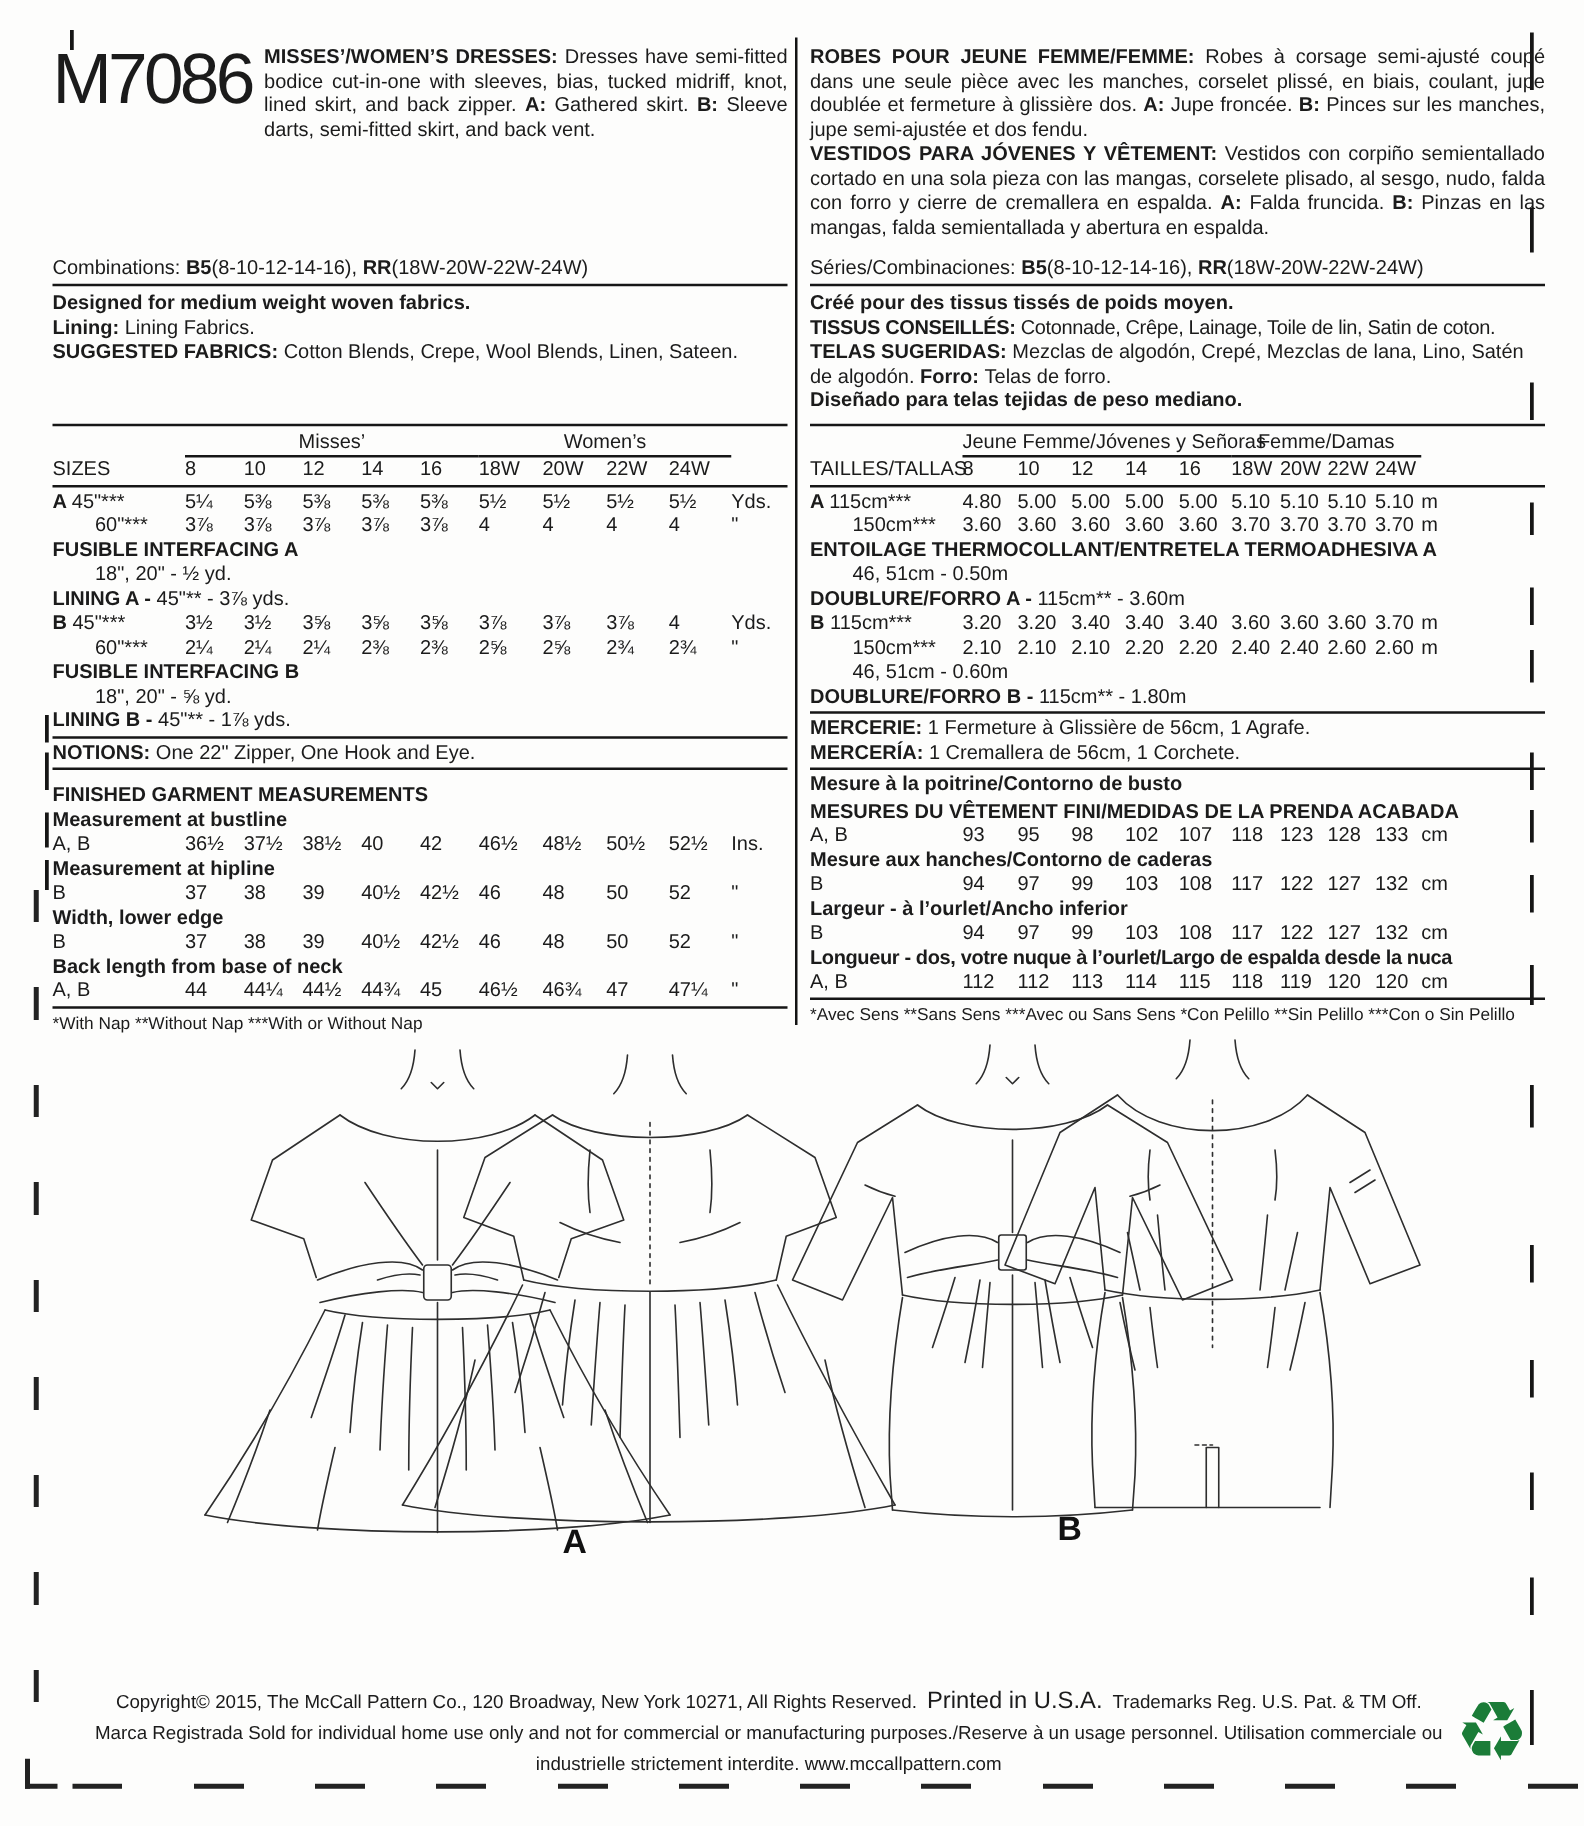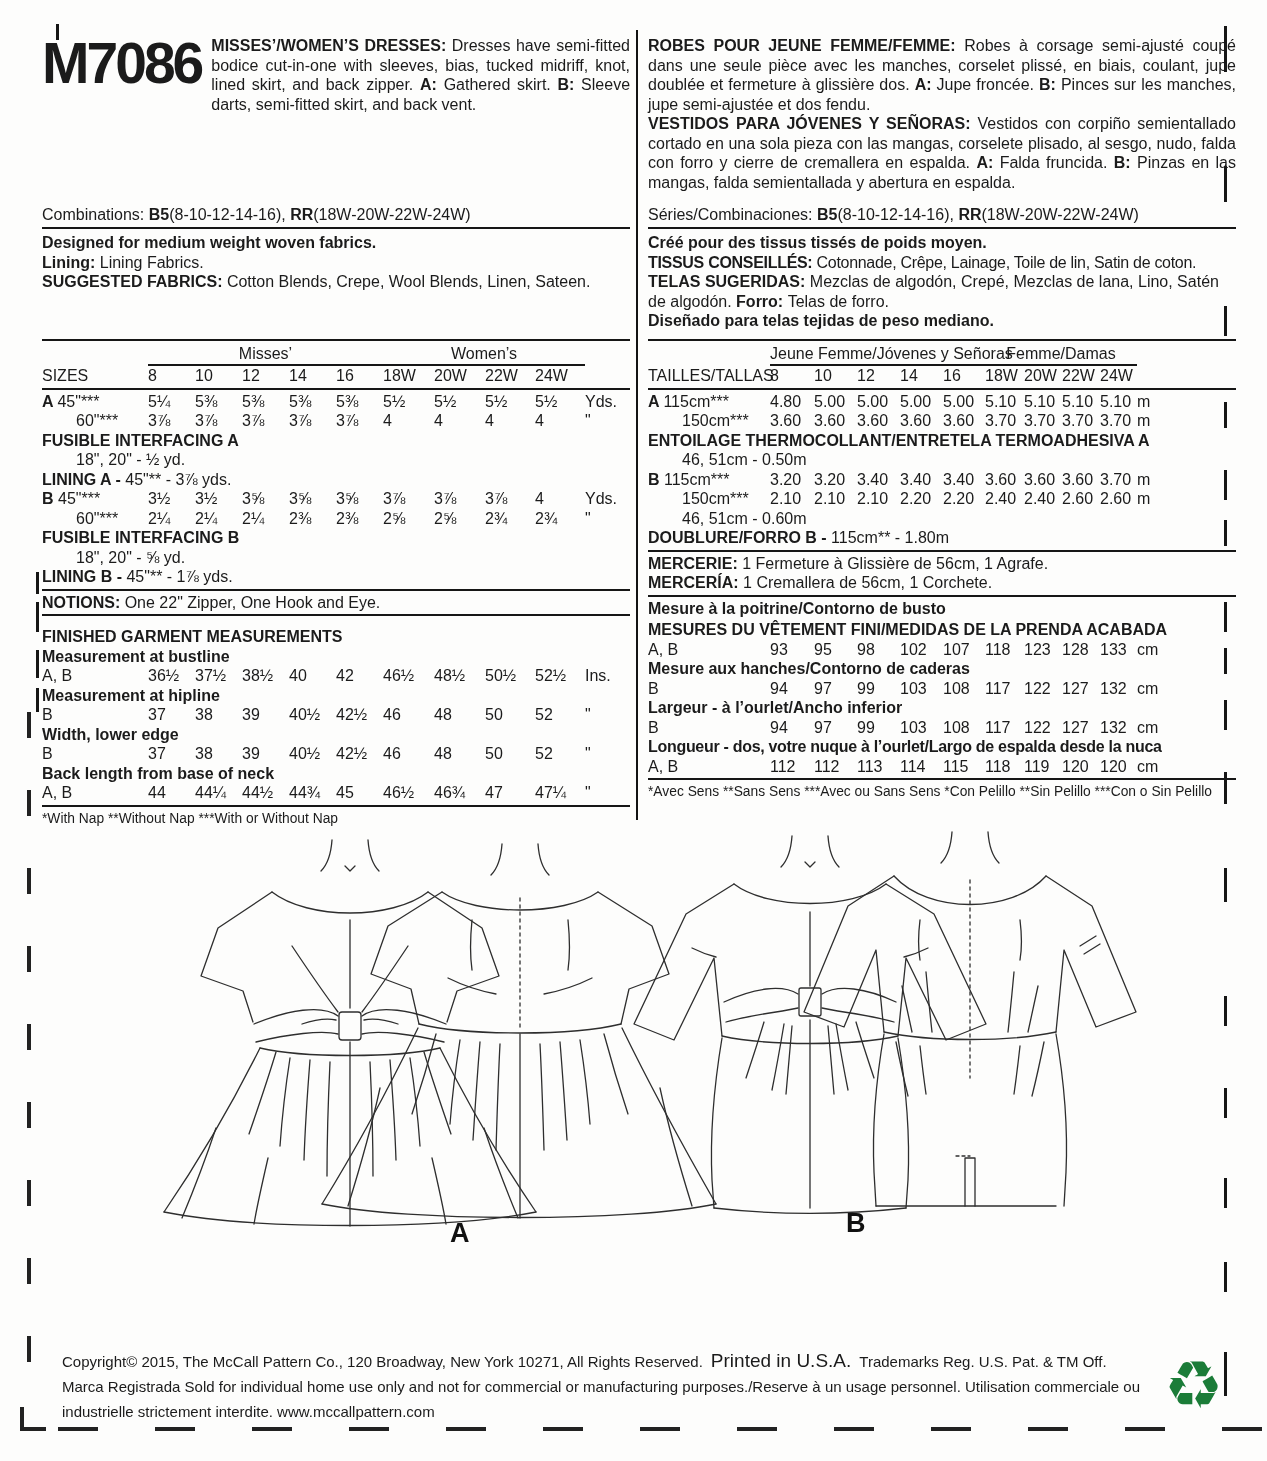--- a/index.html
+++ b/index.html
@@ -2,42 +2,42 @@
 <html><head>
 <meta charset="utf-8">
 <style>
   *{margin:0;padding:0;box-sizing:border-box}
   html,body{width:1267px;height:1461px}
   body{position:relative;background:#fdfdfc;font-family:"Liberation Sans",sans-serif;color:#1b1b1b;overflow:hidden}
   .col{position:absolute;top:36px;width:588px}
   .colL{left:42px}
   .colR{left:648px}
   .titleRow{display:flex;height:168px}
-  .pnum{font-size:57px;font-weight:bold;letter-spacing:-3px;line-height:.95;margin-right:10px;white-space:nowrap}
+  .pnum{font-size:57px;font-weight:normal;letter-spacing:-3px;line-height:.95;margin-right:10px;white-space:nowrap}
   .desc{font-size:16px;line-height:19.5px;text-align:justify}
   .descBlock{height:168px;overflow:visible}
   .combos{font-size:16px;line-height:21px;white-space:nowrap}
   .rule{border-top:2px solid #161616;margin:2px 0}
   .fabrics{min-height:106px;padding-top:2px;font-size:16px;line-height:20.5px}
   .colR .fabrics{line-height:18.2px}
   .tight{font-size:15.3px;letter-spacing:-.3px;white-space:nowrap}
   .g-left{display:grid;grid-template-columns:106px 47px 47px 47px 47px 47px 51px 51px 50px 50px 36px;font-size:16px;line-height:19.5px}
   .g-right{display:grid;grid-template-columns:122px 44px 43px 43px 43px 42px 39px 38px 38px 37px 40px;font-size:16px;line-height:19.5px}
   .lbl{grid-column:1;white-space:nowrap}
   .cell{white-space:nowrap}
   .grpRow{line-height:21px}
   .grp1{grid-column:2/7;text-align:center;border-bottom:2px solid #161616;white-space:nowrap}
   .grp2{grid-column:7/11;text-align:center;border-bottom:2px solid #161616;white-space:nowrap}
   .tline{font-size:16px;line-height:19.5px}
   .ind{padding-left:34px}
   .fn{font-size:13.8px;margin-top:4px;white-space:nowrap}
   .finTitle{margin-top:11px}
   .colR .finTitle{margin-top:2px}
   .divider{position:absolute;left:636px;top:30px;width:2px;height:790px;background:#131313}
-  .footer{position:absolute;left:62px;top:1348px;width:1106px;text-align:left;font-size:15px;line-height:25px}
+  .footer{position:absolute;left:62px;top:1348px;width:1106px;text-align:center;font-size:15px;line-height:25px}
   .fbig{font-size:19px;margin:0 8px}
   .recycle{position:absolute;left:1164px;top:1350px;font-size:66px;line-height:70px;color:#1b7c38}
   .dashV{position:absolute;left:27px;top:712px;width:4px;height:698px;background:repeating-linear-gradient(180deg,#222 0 26px,transparent 26px 78px)}
   .dashH{position:absolute;left:58px;top:1427px;width:1209px;height:4px;background:repeating-linear-gradient(90deg,#222 0 40px,transparent 40px 97px)}
   .cornerBL{position:absolute;left:20px;top:1407px;width:26px;height:24px;border-left:4px solid #222;border-bottom:4px solid #222}
   .tick{position:absolute;width:3px;background:#161616}
   .svgWrap{position:absolute;left:40px;top:828px;width:1190px;height:450px}
   svg text{font-family:"Liberation Sans",sans-serif}
 </style>
 </head>
@@ -218,21 +218,21 @@
       <span class="cell">47¼</span>
       <span class="cell">"</span>
     </div>
   <div class="rule"></div>
   <p class="fn">*With Nap **Without Nap ***With or Without Nap</p>
 </div>
 
 <div class="col colR">
   <div class="descBlock">
     <p class="desc"><b>ROBES POUR JEUNE FEMME/FEMME: </b><span>Robes à corsage semi-ajusté coupé dans une seule pièce avec les manches, corselet plissé, en biais, coulant, jupe doublée et fermeture à glissière dos. </span><b>A: </b><span>Jupe froncée. </span><b>B: </b><span>Pinces sur les manches, jupe semi-ajustée et dos fendu.</span></p>
-    <p class="desc"><b>VESTIDOS PARA JÓVENES Y SEÑORAS: </b><span>Vestidos con corpiño semientallado cortado en una sola pieza con las mangas, corselete plisado, al sesgo, nudo, falda con forro y cierre de cremallera en espalda. </span><b>A: </b><span>Falda fruncida. </span><b>B: </b><span>Pinzas en las mangas, falda semientallada y abertura en espalda.</span></p>
+    <p class="desc"><b>VESTIDOS PARA JÓVENES Y VÊTEMENT: </b><span>Vestidos con corpiño semientallado cortado en una sola pieza con las mangas, corselete plisado, al sesgo, nudo, falda con forro y cierre de cremallera en espalda. </span><b>A: </b><span>Falda fruncida. </span><b>B: </b><span>Pinzas en las mangas, falda semientallada y abertura en espalda.</span></p>
   </div>
   <p class="combos"><span>Séries/Combinaciones: </span><b>B5</b><span>(8-10-12-14-16), </span><b>RR</b><span>(18W-20W-22W-24W)</span></p>
   <div class="rule"></div>
   <div class="fabrics">
     <p class="tline"><b>Créé pour des tissus tissés de poids moyen.</b></p>
     <p class="tline tight"><b>TISSUS CONSEILLÉS: </b><span>Cotonnade, Crêpe, Lainage, Toile de lin, Satin de coton.</span></p>
     <p class="tline"><b>TELAS SUGERIDAS: </b><span>Mezclas de algodón, Crepé, Mezclas de lana, Lino, Satén de algodón. </span><b>Forro: </b><span>Telas de forro.</span></p>
     <p class="tline"><b>Diseñado para telas tejidas de peso mediano.</b></p>
   </div>
   <div class="rule"></div>
@@ -275,20 +275,21 @@
       <span class="cell">3.60</span>
       <span class="cell">3.60</span>
       <span class="cell">3.70</span>
       <span class="cell">3.70</span>
       <span class="cell">3.70</span>
       <span class="cell">3.70</span>
       <span class="cell">m</span>
     </div>
   <p class="tline"><b>ENTOILAGE THERMOCOLLANT/ENTRETELA TERMOADHESIVA A</b></p>
   <p class="tline ind"><span>46, 51cm - 0.50m</span></p>
+  <p class="tline"><b>DOUBLURE/FORRO A - </b><span>115cm** - 3.60m</span></p>
   <div class="g-right">
     <span class="lbl"><b>B  </b><span>115cm***</span></span>
   <span class="cell">3.20</span>
       <span class="cell">3.20</span>
       <span class="cell">3.40</span>
       <span class="cell">3.40</span>
       <span class="cell">3.40</span>
       <span class="cell">3.60</span>
       <span class="cell">3.60</span>
       <span class="cell">3.60</span>

